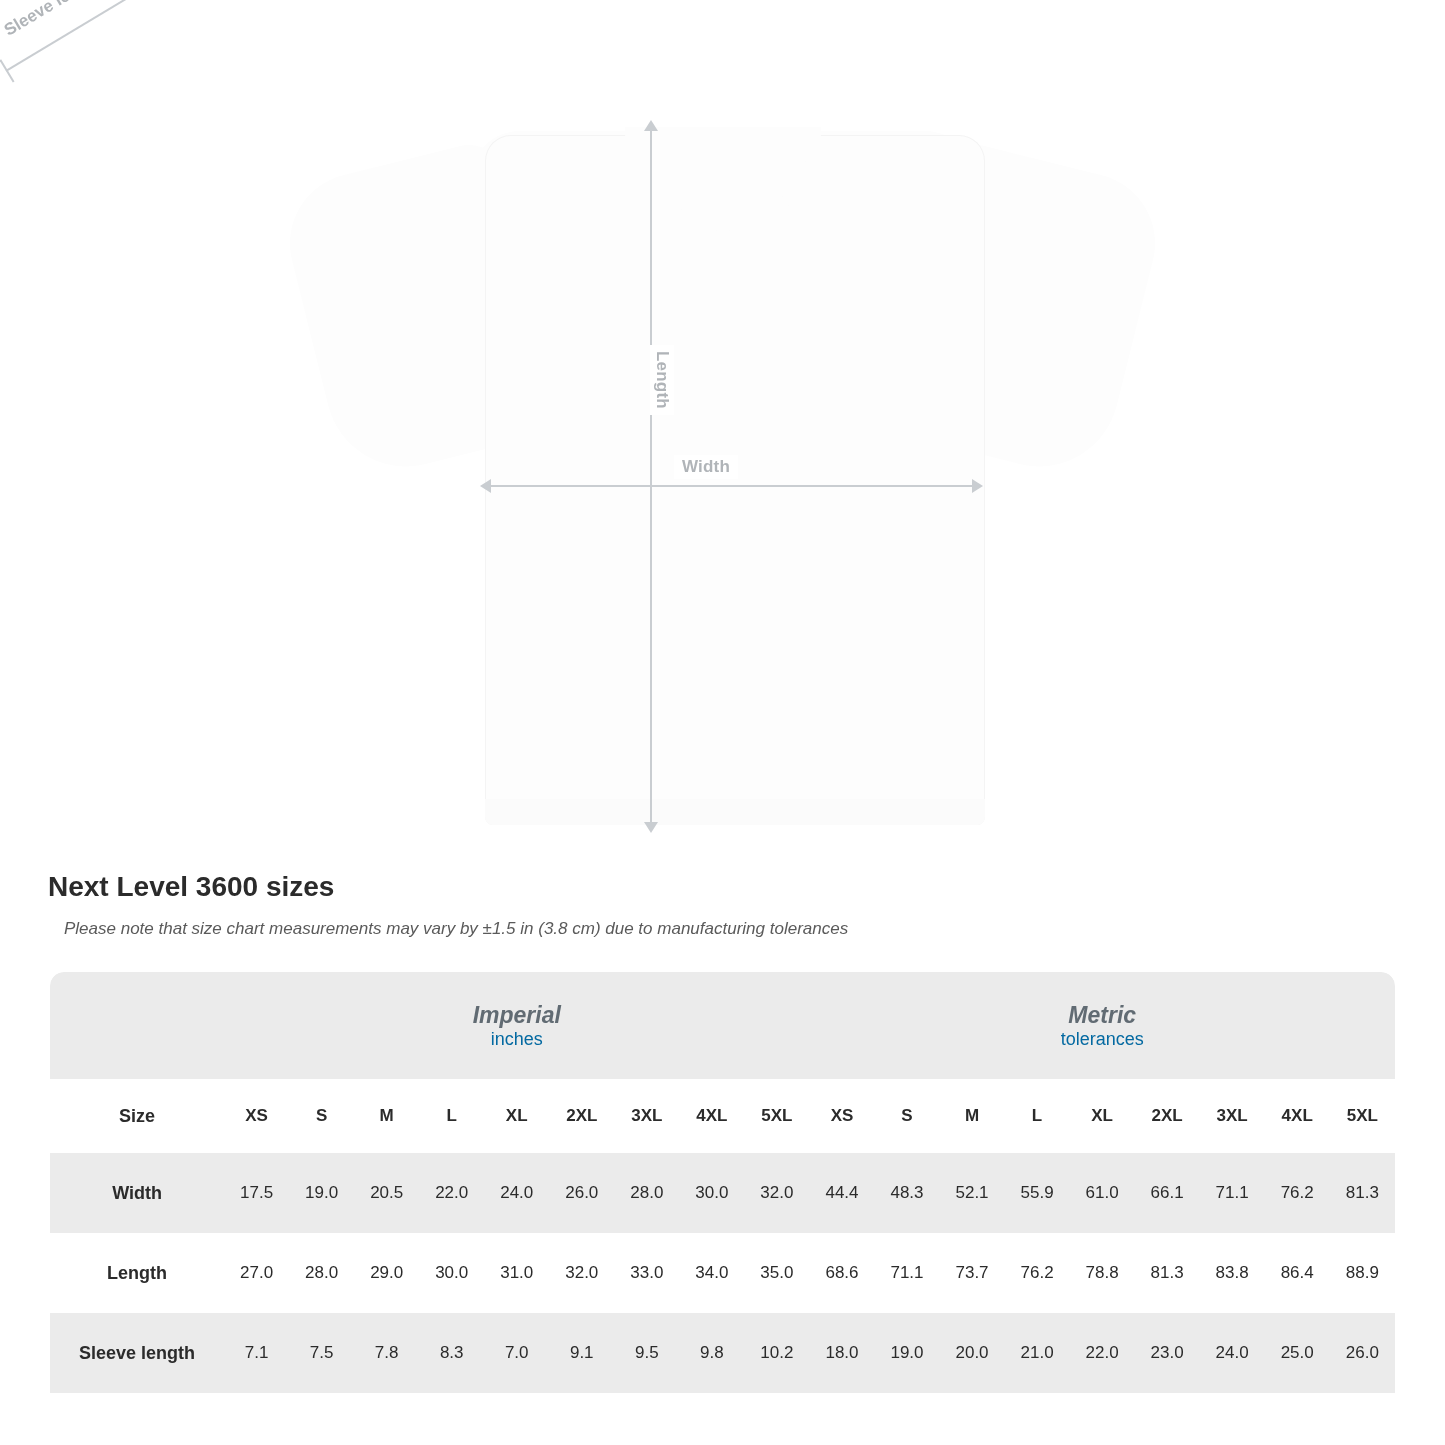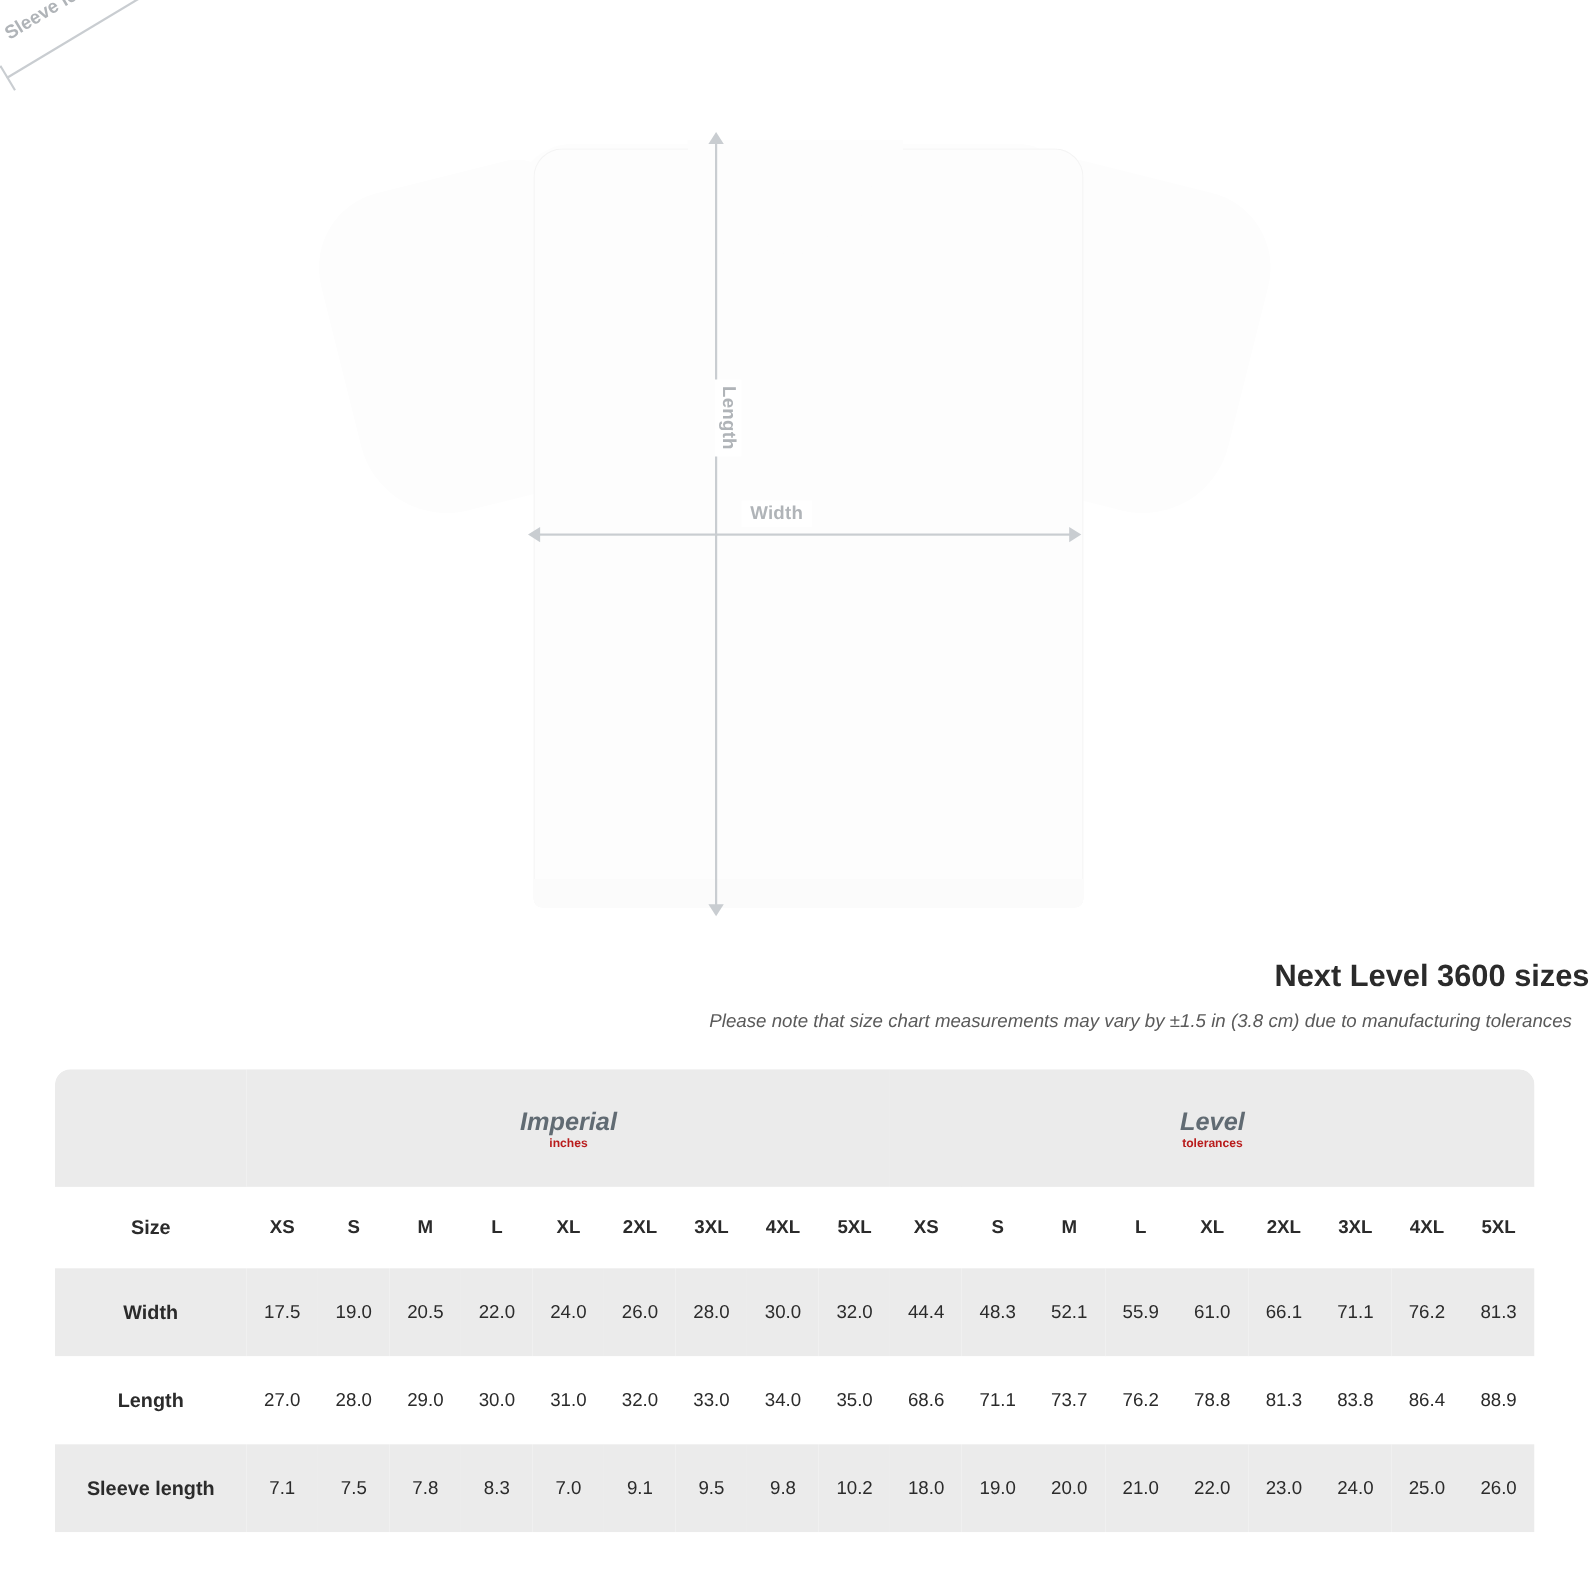--- a/index.html
+++ b/index.html
@@ -189,22 +189,23 @@
   }
   .sleeve-tick-a, .sleeve-tick-b {
     position: absolute;
     width: 1.5px;
     height: 26px;
     background: #c9cdd1;
   }
 
   
   .title-block {
-    text-align: right;
+    text-align: left;
     margin-top: 16px;
+    padding-left: 48px;
   }
   .chart-title {
     font-size: 28px;
     font-weight: bold;
     color: #2b2b2b;
     margin: 0 0 16px 0;
   }
   .chart-note {
     font-size: 17px;
     font-style: italic;
@@ -234,24 +235,24 @@
     vertical-align: middle;
   }
   .unit-name {
     font-size: 23px;
     font-style: italic;
     font-weight: bold;
     color: #616b73;
     line-height: 1.25;
   }
   .unit-sub {
-    font-size: 11px;
-    color: #b91c1c;
+    font-size: 18px;
+    color: #0369a1;
     font-style: normal;
-    font-weight: bold;
+    font-weight: normal;
   }
   .row-white td, .row-white th { background: #ffffff; }
   .row-grey td, .row-grey th { background: #ebebeb; }
   .hdr-row td, .hdr-row th {
     height: 72px;
     font-weight: bold;
   }
   .data-row td, .data-row th {
     height: 78px;
   }
@@ -311,21 +312,21 @@
       <col span="18" style="width:65px">
     </colgroup>
     <tbody>
       <tr>
         <td class="unit-head corner-left"></td>
         <td class="unit-head" colspan="9">
           <div class="unit-name">Imperial</div>
           <div class="unit-sub">inches</div>
         </td>
         <td class="unit-head corner-right" colspan="9">
-          <div class="unit-name">Level</div>
+          <div class="unit-name">Metric</div>
           <div class="unit-sub">tolerances</div>
         </td>
       </tr>
 
       <tr class="hdr-row row-white">
         <td class="rowlabel">Size</td>
         <td class="sizecol">XS</td>
         <td class="sizecol">S</td>
         <td class="sizecol">M</td>
         <td class="sizecol">L</td>

